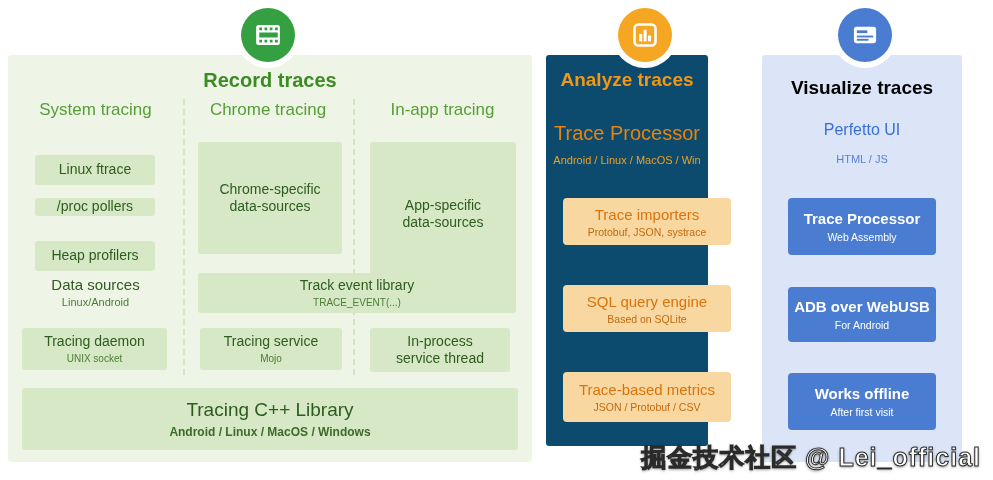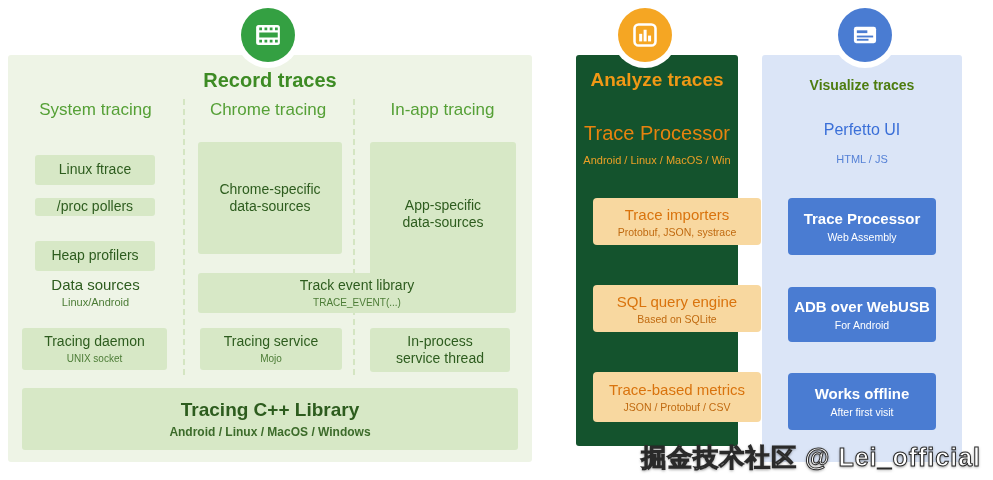--- a/index.html
+++ b/index.html
@@ -2,33 +2,33 @@
 <html><head>
 <meta charset="utf-8">
 <style>
   *{margin:0;padding:0;box-sizing:border-box}
   html,body{background:#fff}
   body{font-family:"Liberation Sans","DejaVu Sans",sans-serif}
   .canvas{position:relative;width:993px;height:480px;background:#fff;overflow:hidden}
 
   .panel{position:absolute;border-radius:3px}
   #panel-record{left:8px;top:55px;width:524px;height:407px;background:#eef4e6}
-  #panel-analyze{left:576px;top:55px;width:162px;height:391px;background:#14532d}
+  #panel-analyze{left:546px;top:55px;width:162px;height:391px;background:#0c4a6e}
   #panel-visualize{left:762px;top:55px;width:200px;height:407px;background:#dbe5f7}
 
   .badge{position:absolute;width:54px;height:54px;border-radius:50%;box-shadow:0 0 0 6px #fff;
          display:flex;align-items:center;justify-content:center;z-index:3}
   #badge-record{left:241px;top:8px;background:#34a042}
   #badge-analyze{left:618px;top:8px;background:#f5a623}
   #badge-visualize{left:838px;top:8px;background:#4a7cd2}
 
   .sec-title{position:absolute;left:0;width:100%;text-align:center}
   .g-title{top:14px;color:#3d8b24;font-size:20px}
   .o-title{top:14px;color:#f09815;font-size:19px}
-  .v-title{top:22px;color:#4d7c0f;font-size:14px}
+  .v-title{top:22px;color:#000000;font-size:19px}
 
   .g-colhead{position:absolute;top:45px;font-size:17px;color:#55a036;text-align:center}
   #gh-system{left:0;width:175px}
   #gh-chrome{left:175px;width:170px}
   #gh-inapp{left:345px;width:179px}
 
   .g-divider{position:absolute;top:44px;height:276px;width:0;border-left:2px dashed #d4e5c2}
   #gdiv-1{left:175px}
   #gdiv-2{left:345px}
 
@@ -42,21 +42,21 @@
   #g-datasources{position:absolute;left:0;top:221px;width:175px;text-align:center;color:#2d5c1e}
   #g-datasources .t{font-size:15px}
   #g-datasources .sub{font-size:11px;color:#4c7c36;margin-top:3px}
   #gb-daemon{left:14px;top:273px;width:145px;height:42px}
   #gb-chrome{left:190px;top:87px;width:144px;height:112px;padding:0 4px}
   #gb-app{left:362px;top:87px;width:146px;height:144px;padding:0 22px}
   #gb-track{left:190px;top:218px;width:318px;height:40px}
   #gb-service{left:192px;top:273px;width:142px;height:42px}
   #gb-inproc{left:362px;top:273px;width:140px;height:44px;padding:0 16px}
   #gb-cpp{left:14px;top:333px;width:496px;height:62px}
-  #gb-cpp .t{font-size:19px;font-weight:700}
+  #gb-cpp .t{font-size:19px;font-weight:400}
   #gb-cpp .sub{font-size:12px;font-weight:600;color:#3c6b2a;margin-top:4px}
 
   #o-proc-title{position:absolute;left:0;top:67px;width:100%;text-align:center;font-size:20px;color:#e8830f}
   #o-proc-sub{position:absolute;left:0;top:99px;width:100%;text-align:center;font-size:11px;color:#eda026}
   .obox{position:absolute;left:17px;width:168px;background:#f8d8a0;border-radius:4px;text-align:center;
         display:flex;flex-direction:column;align-items:center;justify-content:center}
   .obox .t{font-size:15px;color:#d9730d}
   .obox .sub{font-size:10.5px;color:#c06a10;margin-top:3px}
   #ob-1{top:143px;height:47px}
   #ob-2{top:230px;height:47px}

